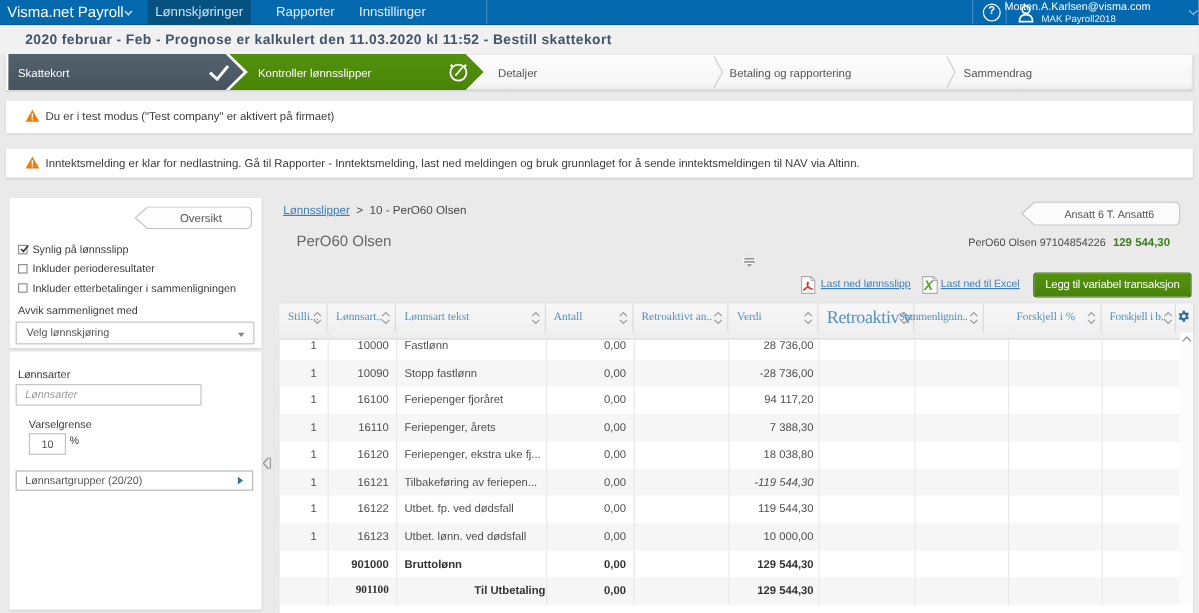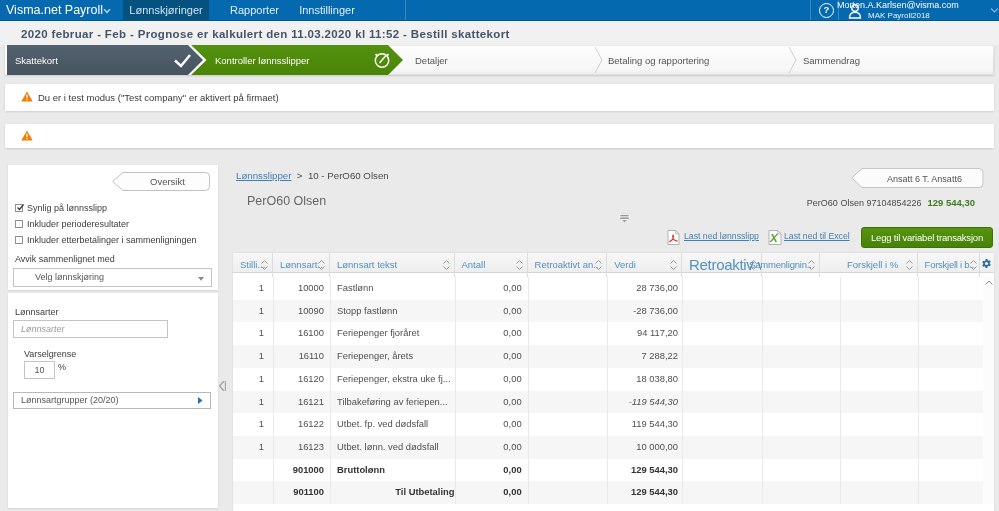--- a/index.html
+++ b/index.html
@@ -47,21 +47,21 @@
 #crumb a { color:#3E7FB5; text-decoration:underline; }
 #heading { left:247px; top:194px; font-size:12.5px; color:#666; }
 #sumline { right:24px; top:197px; font-size:9px; color:#4A4A4A; }
 #sumline b { color:#3E7D1E; margin-left:6px; font-size:9.5px; }
 #linksrow { left:0px; top:231px; width:999px; height:14px; }
 .dlink { position:absolute; font-size:8.7px; color:#3E7FB5; text-decoration:underline; }
 #btn-green { left:861px; top:227px; width:132px; height:21px; background:linear-gradient(#55930C,#47820a); border:1px solid #3E7208; border-radius:3px; color:#FFF; font-size:9.5px; letter-spacing:-0.2px; text-align:center; line-height:19px; white-space:nowrap; }
 
 
 #card { left:233px; top:253px; width:761px; height:258px; background:#FFF; box-shadow:0 0 2px rgba(0,0,0,0.10); }
-#thead { position:absolute; left:0; top:0; width:761px; height:20px; background:linear-gradient(#F7F7F7,#EEEEEE); border-bottom:1px solid #D5D5D5; }
+#thead { position:absolute; left:0; top:0; width:761px; height:30px; background:linear-gradient(#F7F7F7,#EEEEEE); border-bottom:1px solid #D5D5D5;font-family:Liberation Serif, serif; }
 .th { position:absolute; top:0; height:24px; line-height:24px; font-size:9.5px; color:#5491BE; padding-left:7px; padding-right:13px; border-right:1px solid #DCDCDC; white-space:nowrap; overflow:hidden; }
 .sort { position:absolute; right:4px; top:7px; width:7px; height:10px; }
 .row { position:absolute; left:0; width:750px; height:22.7px; }
 .cell { position:absolute; top:0; height:22.7px; line-height:22.7px; font-size:9.4px; color:#4F4F4F; white-space:nowrap; }
 .num { text-align:right; }
 .row.alt { background:#F6F6F6; }
 .row.bold .cell { font-weight:bold; color:#333; }
 #scrollcol { position:absolute; left:750px; top:24px; width:11px; height:227px; background:#FCFCFC; }
 #gear { position:absolute; left:748px; top:5px; }
 .vline { position:absolute; top:24px; height:227px; width:1px; background:#E9E9E9; z-index:3; }
@@ -137,34 +137,35 @@
       <rect x="5.4" y="8" width="1.2" height="1.3" fill="#FFF"></rect>
     </svg>
   <div class="txt">Du er i test modus ("Test company" er aktivert på firmaet)</div>
 </div>
 <div id="warn2" class="warnbar abs">
   <svg width="12" height="11">
       <path d="M6,0.5 L11.7,10.5 H0.3 Z" fill="#F07D00"></path>
       <rect x="5.4" y="3.4" width="1.2" height="3.8" fill="#FFF"></rect>
       <rect x="5.4" y="8" width="1.2" height="1.3" fill="#FFF"></rect>
     </svg>
+  <div class="txt">Inntektsmelding er klar for nedlastning. Gå til Rapporter - Inntektsmelding, last ned meldingen og bruk grunnlaget for å sende inntektsmeldingen til NAV via Altinn.</div>
 </div>
 
 <div id="sp1" class="panel abs">
   <svg class="abs" style="left:104px;top:7px" width="99" height="19">
     <path d="M11,0.5 H93.5 a4,4 0 0 1 4,4 V14.5 a4,4 0 0 1 -4,4 H11 L0.7,9.5 Z" fill="#FDFDFD" stroke="#C2C2C2"></path>
     <text x="38" y="13" font-size="9.5" fill="#555">Oversikt</text>
   </svg>
   <div class="cbrow" style="top:38px"><span class="cb" style="position:relative;"><svg style="position:absolute;left:0px;top:-2px" width="9" height="9">
           <path d="M1.5,4.5 L3.5,6.5 L7.5,1.5" stroke="#3A3A3A" stroke-width="1.4" fill="none"></path>
         </svg></span>Synlig på lønnsslipp</div>
   <div class="cbrow" style="top:54px"><span class="cb"></span>Inkluder perioderesultater</div>
   <div class="cbrow" style="top:70px"><span class="cb"></span>Inkluder etterbetalinger i sammenligningen</div>
   <div class="lbl" style="left:7px;top:89px">Avvik sammenlignet med</div>
-  <div class="inputbox" style="left:5px;top:103px;width:199px;height:19px;line-height:17px;padding-left:21px">Velg lønnskjøring
+  <div class="inputbox" style="left:5px;top:103px;width:199px;height:19px;line-height:17px;padding-left:8px">Velg lønnskjøring
     <svg style="position:absolute;right:7px;top:8px" width="6" height="4">
         <path d="M0,0 L6,0 L3,3.8 Z" fill="#888"></path>
       </svg>
   </div>
 </div>
 
 <div id="sp2" class="panel abs">
   <div class="lbl" style="left:7px;top:14px">Lønnsarter</div>
   <div class="inputbox" style="left:5px;top:27px;width:155px;height:18px;line-height:16px;padding-left:7px;font-style:italic;color:#999">Lønnsarter</div>
   <div class="lbl" style="left:16px;top:56px">Varselgrense</div>
@@ -277,21 +278,21 @@
         <div class="cell num" style="left:40px;width:57px;padding-right:6px;">16100</div>
         <div class="cell" style="left:97px;width:124.5px;padding-left:7px;">Feriepenger fjoråret</div>
         <div class="cell num" style="left:221.5px;width:73.1px;padding-right:6px;">0,00</div>
         <div class="cell num" style="left:374.2px;width:74.8px;padding-right:4px;">94 117,20</div>
       </div>
 <div class="row alt" style="top:92.1px">
         <div class="cell num" style="left:0px;width:40px;padding-right:9px;">1</div>
         <div class="cell num" style="left:40px;width:57px;padding-right:6px;">16110</div>
         <div class="cell" style="left:97px;width:124.5px;padding-left:7px;">Feriepenger, årets</div>
         <div class="cell num" style="left:221.5px;width:73.1px;padding-right:6px;">0,00</div>
-        <div class="cell num" style="left:374.2px;width:74.8px;padding-right:4px;">7 288,22</div>
+        <div class="cell num" style="left:374.2px;width:74.8px;padding-right:4px;">7 388,30</div>
       </div>
 <div class="row" style="top:114.8px">
         <div class="cell num" style="left:0px;width:40px;padding-right:9px;">1</div>
         <div class="cell num" style="left:40px;width:57px;padding-right:6px;">16120</div>
         <div class="cell" style="left:97px;width:124.5px;padding-left:7px;">Feriepenger, ekstra uke fj...</div>
         <div class="cell num" style="left:221.5px;width:73.1px;padding-right:6px;">0,00</div>
         <div class="cell num" style="left:374.2px;width:74.8px;padding-right:4px;">18 038,80</div>
       </div>
 <div class="row alt" style="top:137.5px">
         <div class="cell num" style="left:0px;width:40px;padding-right:9px;">1</div>
@@ -314,21 +315,21 @@
         <div class="cell num" style="left:221.5px;width:73.1px;padding-right:6px;">0,00</div>
         <div class="cell num" style="left:374.2px;width:74.8px;padding-right:4px;">10 000,00</div>
       </div>
 <div class="row bold" style="top:205.6px">
         <div class="cell num" style="left:40px;width:57px;padding-right:6px;">901000</div>
         <div class="cell" style="left:97px;width:124.5px;padding-left:7px;">Bruttolønn</div>
         <div class="cell num" style="left:221.5px;width:73.1px;padding-right:6px;">0,00</div>
         <div class="cell num" style="left:374.2px;width:74.8px;padding-right:4px;">129 544,30</div>
       </div>
 <div class="row alt bold" style="top:228.29999999999998px">
-        <div class="cell num" style="left:40px;width:57px;padding-right:6px;">901100</div>
+        <div class="cell num" style="left:40px;width:57px;padding-right:6px;font-family:Liberation Serif, serif;">901100</div>
         <div class="cell" style="left:97px;width:124.5px;padding-left:7px;text-align:right;">Til Utbetaling</div>
         <div class="cell num" style="left:221.5px;width:73.1px;padding-right:6px;">0,00</div>
         <div class="cell num" style="left:374.2px;width:74.8px;padding-right:4px;">129 544,30</div>
       </div>
 </div>
   <div id="scrollcol">
       <svg style="position:absolute;left:2px;top:3px" width="8" height="5">
         <path d="M0.5,4.5 L4,1 L7.5,4.5" stroke="#888" stroke-width="1" fill="none"></path>
       </svg>
     </div>

